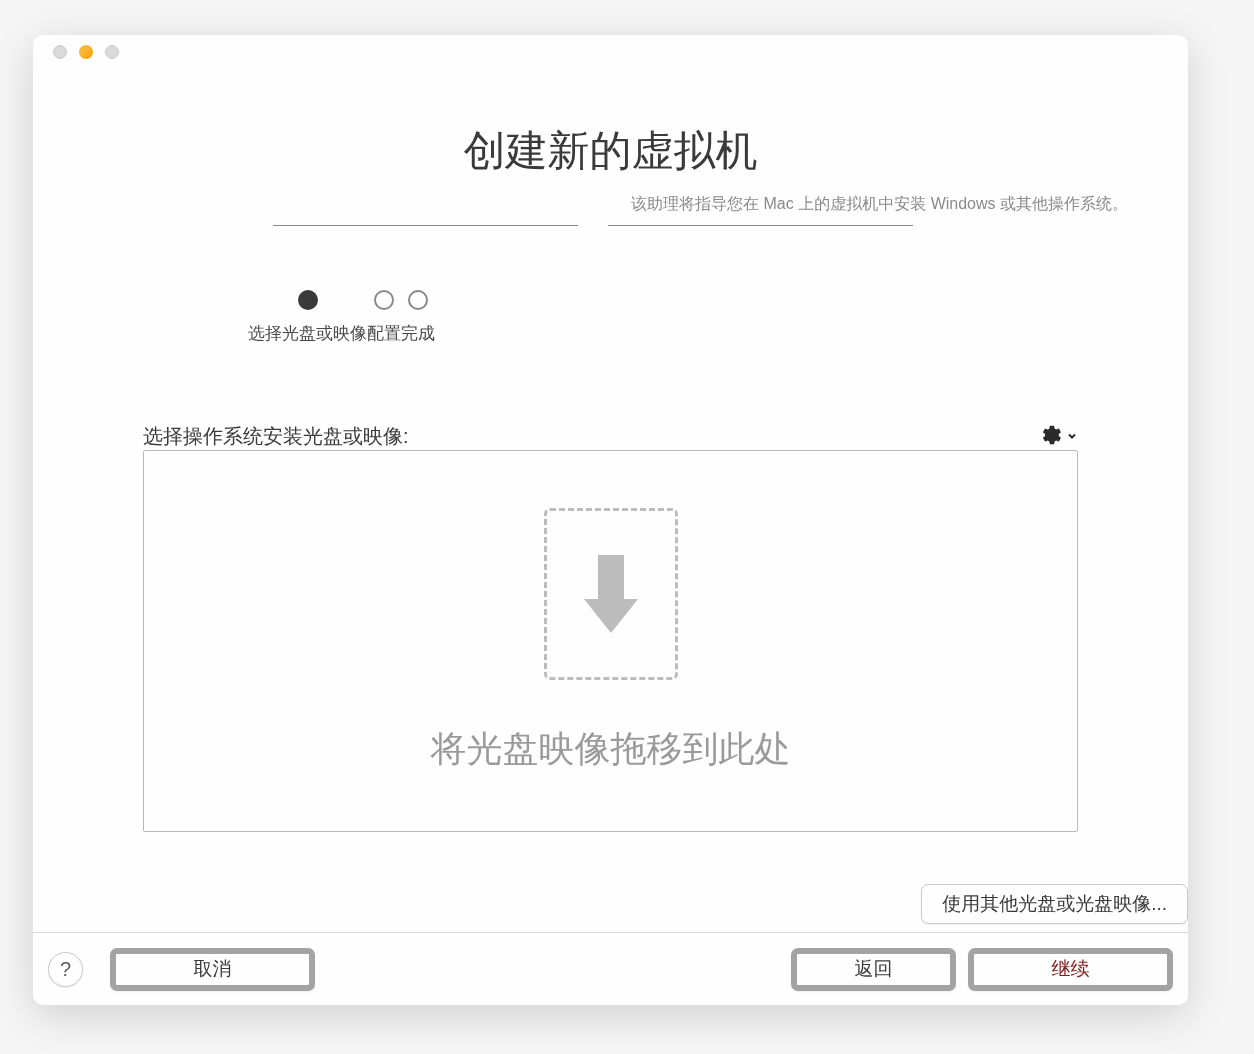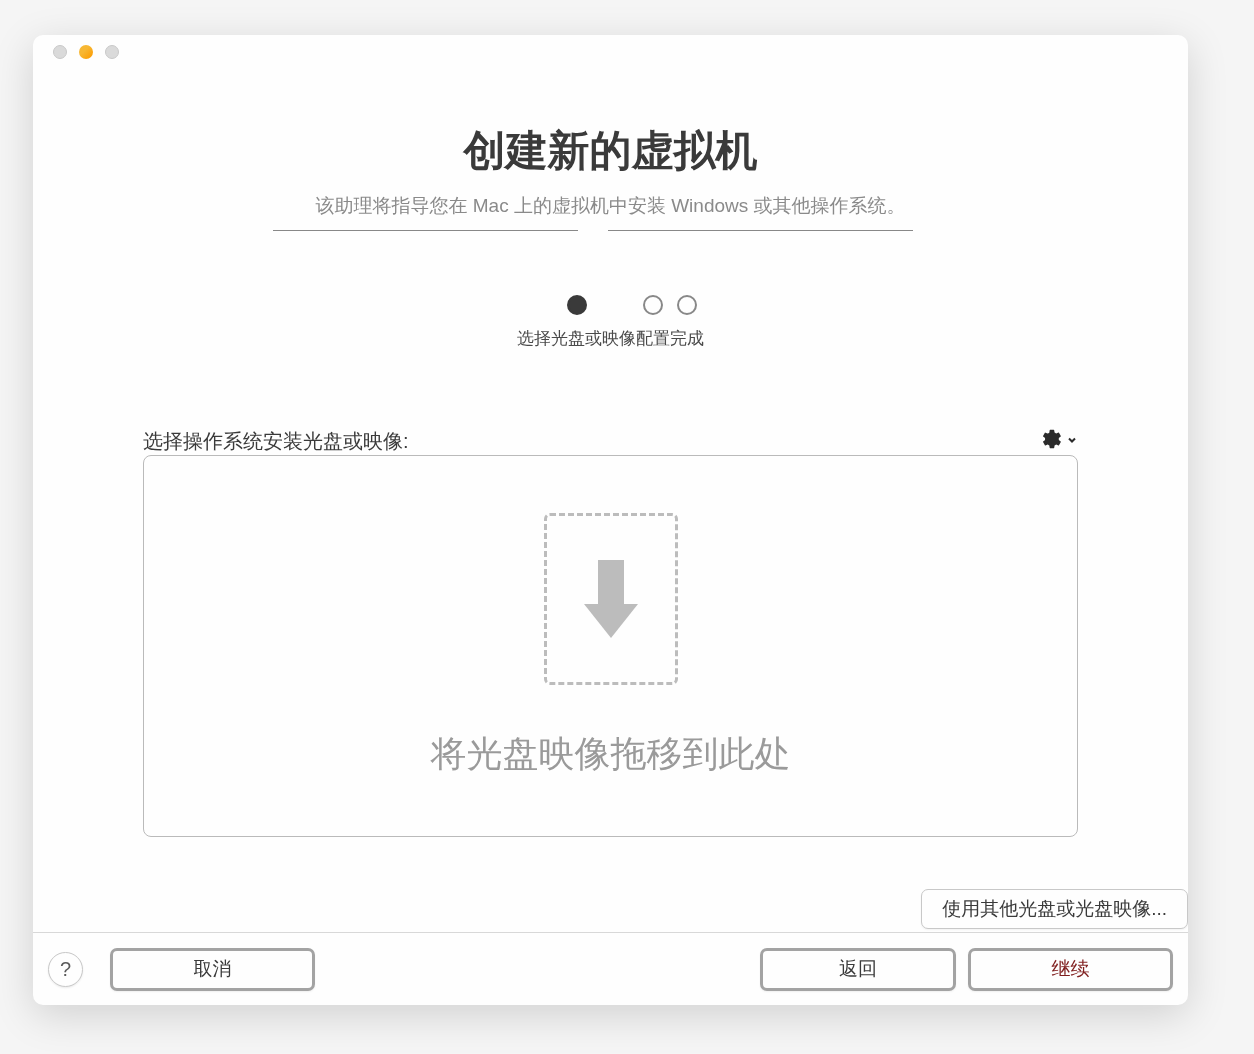--- a/index.html
+++ b/index.html
@@ -47,33 +47,34 @@
       border-radius: 50%;
       background: linear-gradient(135deg, #f7b733 40%, #fc9d03 90%);
       position: relative;
     }
     .header {
       text-align: center;
       padding: 55px 60px 0;
     }
     .title {
       font-size: 42px;
-      font-weight: 700;
+      font-weight: 400;
       color: #3a3a3a;
       margin-bottom: 14px;
     }
     .subtitle {
-      font-size: 19px;
+      font-size: 16px;
       color: #8a8a8a;
       line-height: 1.4;
+      text-align: right;
     }
     .stepper {
       display: flex;
       align-items: flex-start;
-      justify-content: center;
+      justify-content: flex-start;
       padding: 75px 215px 0;
       position: relative;
     }
     .step {
       display: flex;
       flex-direction: column;
       align-items: center;
       gap: 12px;
       position: relative;
       z-index: 2;
@@ -114,21 +115,21 @@
       color: #3a3a3a;
     }
     .gear-dropdown {
       display: flex;
       align-items: center;
       gap: 3px;
       cursor: pointer;
     }
     .dropzone {
       border: 1px solid #bababa;
-      border-radius: 8px;
+      border-radius: 2px;
       height: 382px;
       display: flex;
       flex-direction: column;
       align-items: center;
       justify-content: center;
       gap: 45px;
     }
     .drop-icon {
       width: 134px;
       height: 172px;
@@ -178,33 +179,33 @@
       justify-content: center;
       font-size: 20px;
       color: #5a5a5a;
       cursor: pointer;
       margin-right: 15px;
       box-shadow: 0 1px 2px rgba(0,0,0,0.08);
     }
     .footer-button {
       flex: 0 0 auto;
       height: 43px;
-      border: 3px solid #a3a3a3;
+      border: 6px solid #a3a3a3;
       border-radius: 7px;
       background: #fefefe;
       font-size: 19px;
       color: #3a3a3a;
       cursor: pointer;
       box-shadow: 0 1px 2px rgba(0,0,0,0.06);
       display: flex;
       align-items: center;
       justify-content: center;
     }
     .btn-cancel { width: 205px; }
-    .btn-back { width: 196px; margin-left: auto; }
+    .btn-back { width: 165px; margin-left: auto; }
     .btn-continue { width: 205px; color: #7f1d1d; }
   </style>
 </head>
 <body>
 
 <div class="window">
   <div class="titlebar">
     <div class="traffic-light"></div>
     <div class="app-icon"></div>
     <div class="traffic-light"></div>

